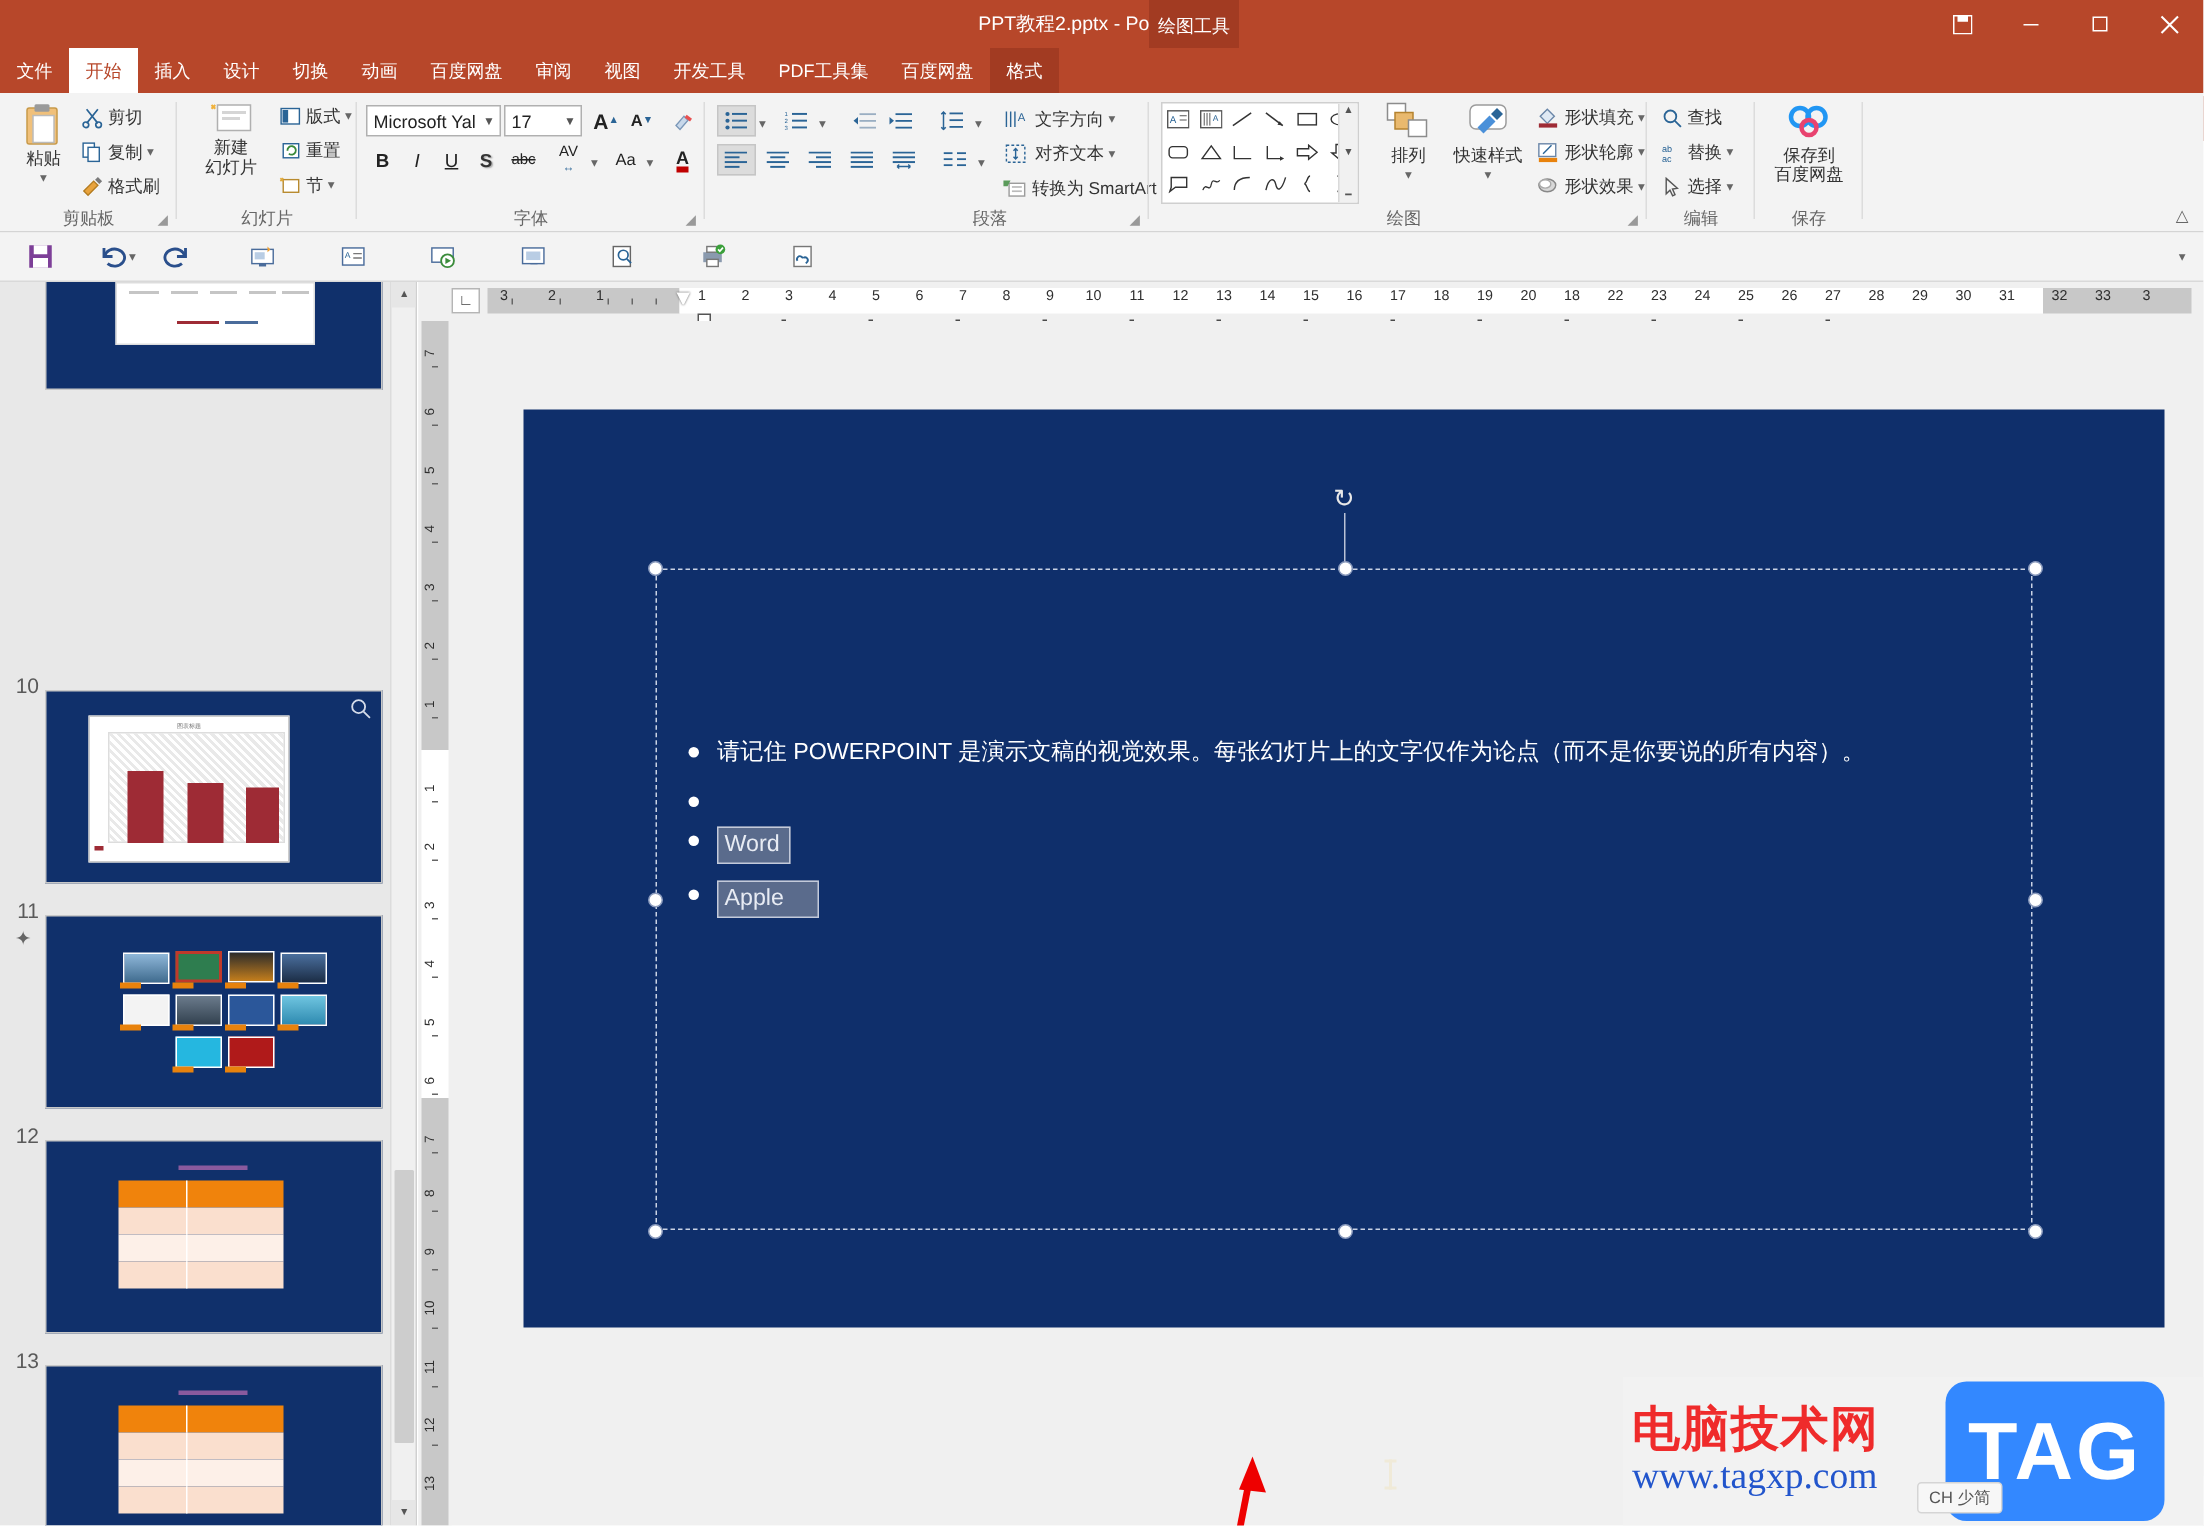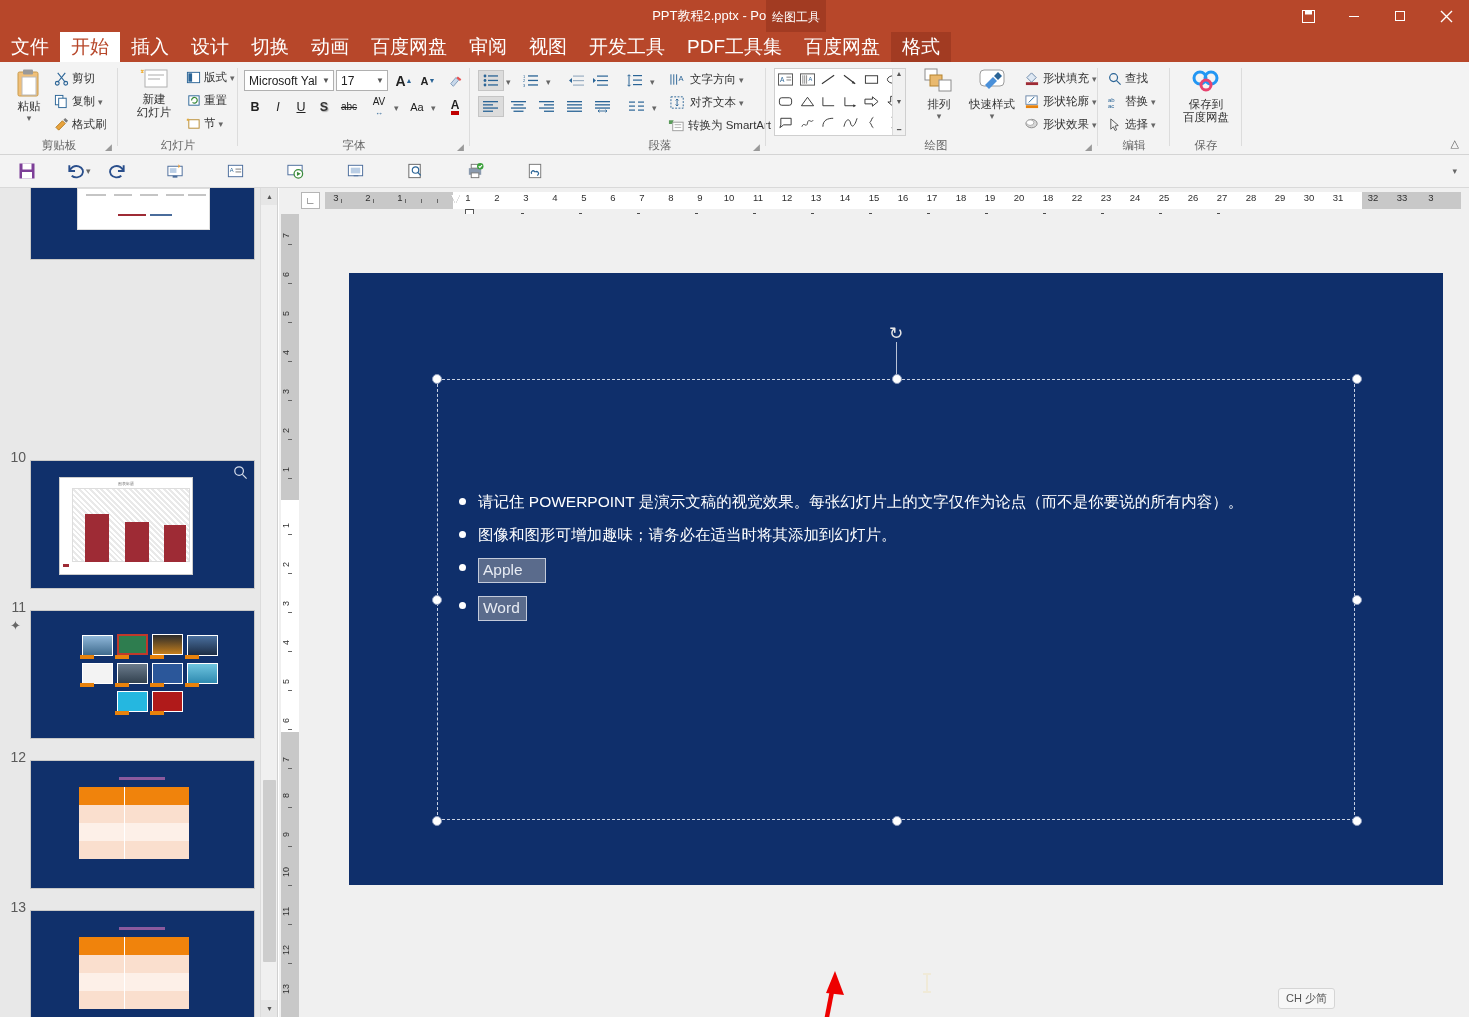--- a/index.html
+++ b/index.html
@@ -26,21 +26,21 @@
     color: #fff;
   }
 
   
   .tabstrip {
     position: absolute; left: 0; top: 32px; width: 1469px; height: 30px;
     background: #b7472a;
   }
   .tabs { position: absolute; left: 0; top: 0; height: 30px; display: flex; align-items: flex-end; }
   .tab {
-    height: 30px; line-height: 30px; padding: 0 11px; color: #ffffff; font-size: 19px;
+    height: 30px; line-height: 30px; padding: 0 11px; color: #ffffff; font-size: 12px;
     white-space: nowrap; cursor: default;
   }
   .tab.active { background: #ffffff; color: #b7472a; }
   .tab.ctx-active { background: #a23b22; color: #ffffff; }
   .ctxgroup {
     position: absolute; left: 766px; top: -32px; width: 60px; height: 32px;
     background: #a23b22; color: #fff; font-size: 12px; text-align: center; line-height: 34px;
   }
   .tellme {
     position: absolute; left: 828px; top: 32px; height: 30px; line-height: 30px;
@@ -1123,39 +1123,45 @@
           <div class="handle" style="left:454px;top:436px"></div>
           <div class="handle" style="left:914px;top:436px"></div>
 
           <div class="bullets">
             <div class="blt">
               <span class="dot"></span>
               <span class="txt">请记住 POWERPOINT 是演示文稿的视觉效果。每张幻灯片上的文字仅作为论点（而不是你要说的所有内容）。</span>
             </div>
             <div class="blt">
               <span class="dot"></span>
-              <span class="txt">图像和图形可增加趣味；请务必在适当时将其添加到幻灯片。</span>
+            </div>
+            <div class="blt boxed" style="margin-bottom:11px">
+              <span class="dot"></span>
+              <span class="txt">Word</span>
             </div>
             <div class="blt boxed wide">
               <span class="dot"></span>
               <span class="txt">Apple</span>
-            </div>
-            <div class="blt boxed" style="margin-bottom:11px">
-              <span class="dot"></span>
-              <span class="txt">Word</span>
             </div>
           </div>
         </div>
 
         <svg class="arrow-annot" width="70" height="110" viewBox="0 0 70 110">
           <path d="M13 105 L30 18" stroke="#ee0000" stroke-width="4.5" fill="none"></path>
           <path d="M31 8 L40 32 L22 30 Z" fill="#ee0000"></path>
         </svg>
 
         <div class="ibeam"></div>
       </div>
     </div>
 
   </div>
 
+  <div class="watermark">
+    <div class="wm-text">
+      <div class="wm-cn">电脑技术网</div>
+      <div class="wm-url">www.tagxp.com</div>
+    </div>
+    <div class="wm-logo">TAG</div>
+  </div>
   <div class="ime">CH 少简</div>
 
 </div>
 
 </body></html>

